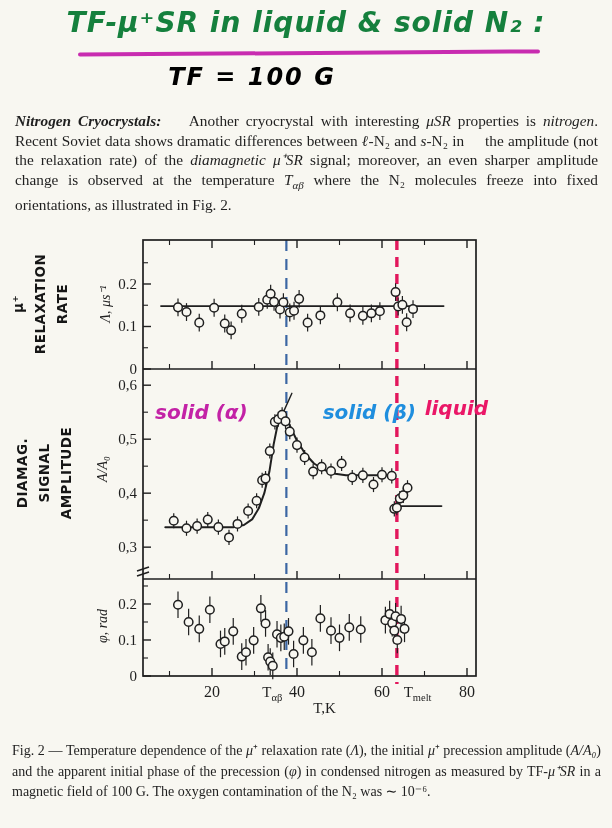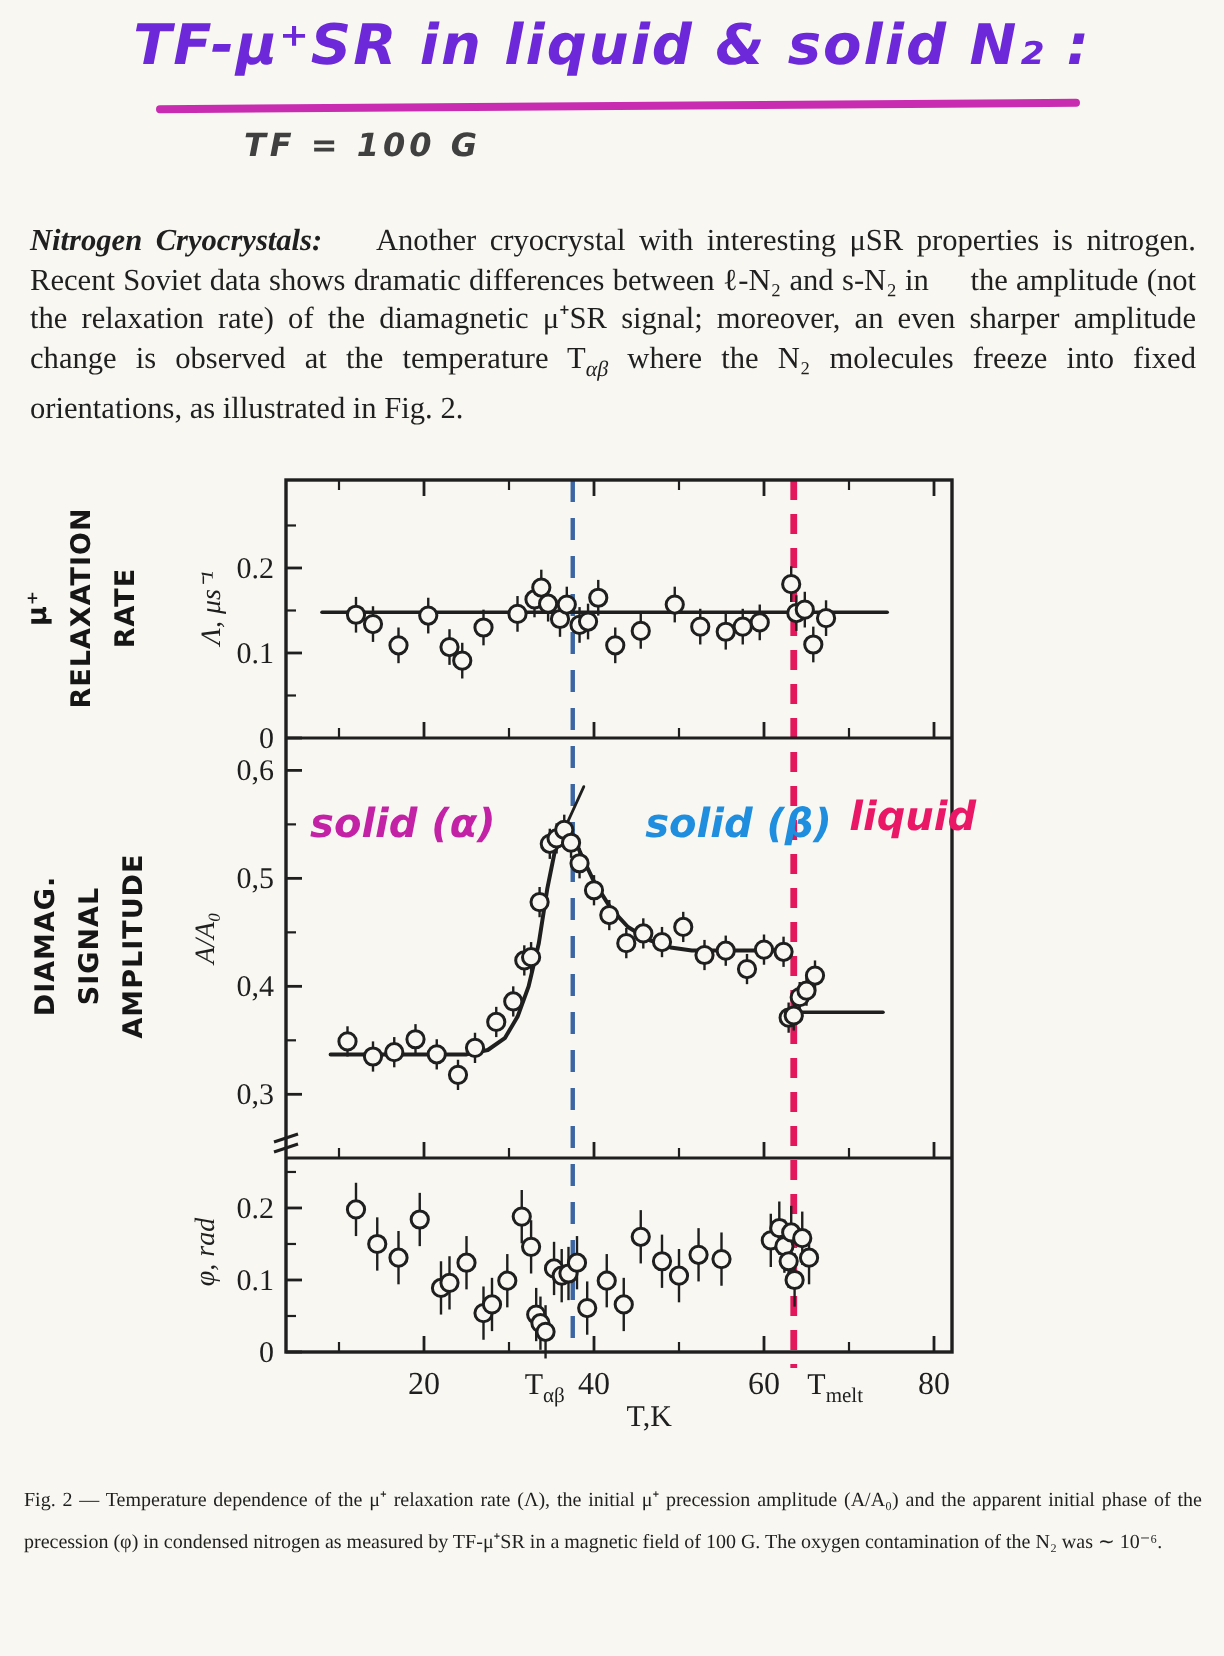--- a/index.html
+++ b/index.html
@@ -1,32 +1,32 @@
 <!DOCTYPE html>
 <html><head>
 <meta charset="utf-8">
 <style>
   html,body{margin:0;padding:0;background:#e8e6de;}
   .page{position:relative;width:612px;height:828px;background:#f8f7f1;
         font-family:"Liberation Serif",serif;color:#1f1f1f;overflow:hidden;margin:0 auto;}
   .title{position:absolute;top:6px;left:0;width:612px;text-align:center;
          font-family:"DejaVu Sans",sans-serif;font-weight:bold;font-style:italic;
-         font-size:28px;letter-spacing:1px;color:#6d28d9;white-space:nowrap;}
+         font-size:28px;letter-spacing:1px;color:#15803d;white-space:nowrap;}
   .title-underline{position:absolute;top:51px;left:78px;width:462px;height:4px;
          background:#c82cb0;transform:rotate(-0.4deg);border-radius:2px;}
-  .subtitle{position:absolute;top:63px;left:122px;width:260px;text-align:left;
+  .subtitle{position:absolute;top:63px;left:122px;width:260px;text-align:center;
          font-family:"DejaVu Sans",sans-serif;font-weight:bold;font-style:italic;
-         font-size:16px;letter-spacing:2px;color:#404040;}
+         font-size:24px;letter-spacing:2px;color:#000000;}
   .para{position:absolute;top:111px;left:15px;width:583px;
         font-size:15.3px;line-height:19.6px;text-align:justify;}
   .caption{position:absolute;top:741px;left:12px;width:589px;
-        font-size:10px;line-height:20.5px;text-align:justify;}
+        font-size:14px;line-height:20.5px;text-align:justify;}
   .figure{position:absolute;top:226px;left:0;width:612px;height:506px;}
   .seg-b{font-weight:bold;font-style:italic;}
-  .seg-i{}
+  .seg-i{font-style:italic;}
   .seg-sub{vertical-align:sub;font-size:11px;font-style:italic;}
 </style>
 </head>
 <body>
 
 <div class="page">
   <div class="title">TF-μ⁺SR in liquid &amp; solid N₂ :</div>
   <div class="title-underline"></div>
   <div class="subtitle">TF = 100 G</div>
 

